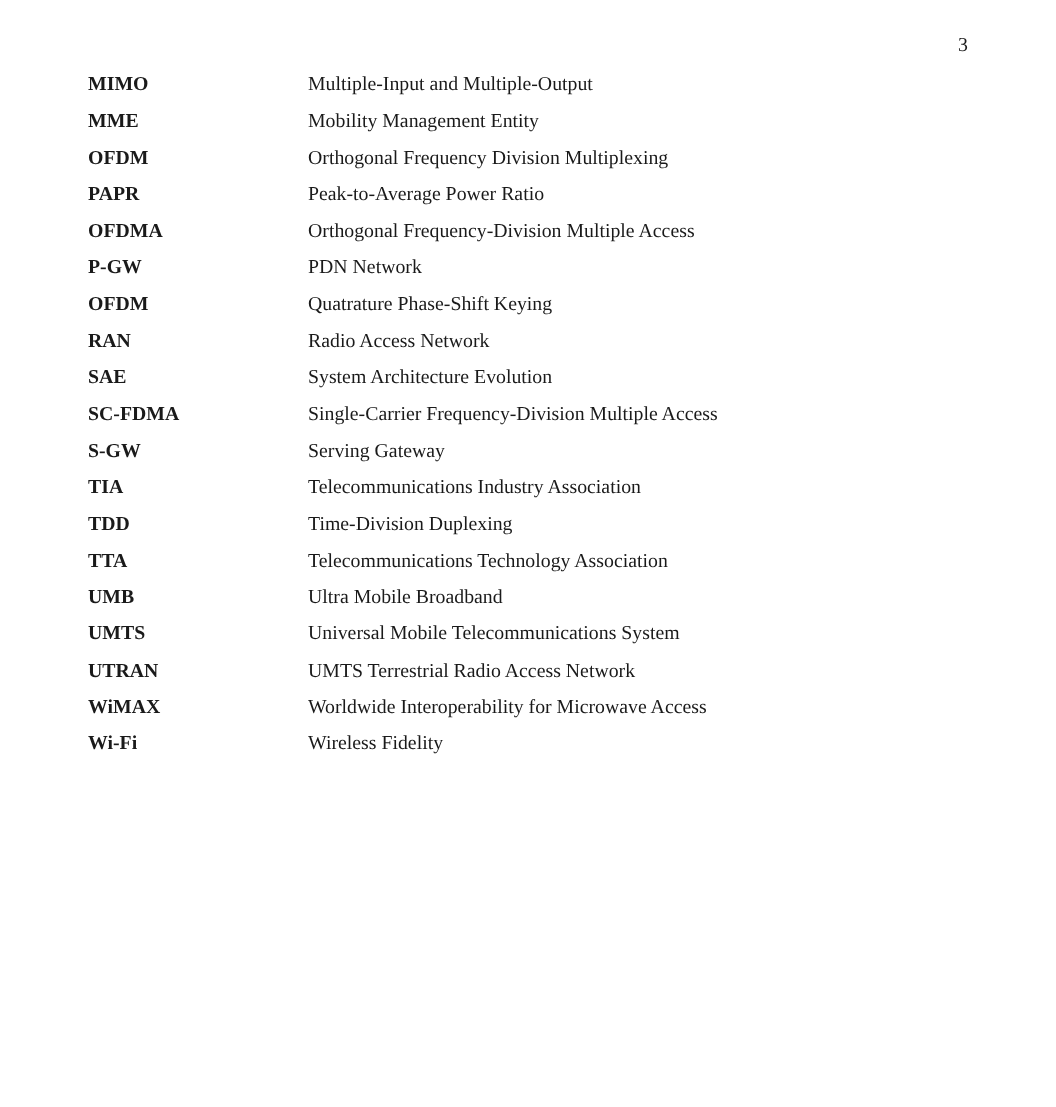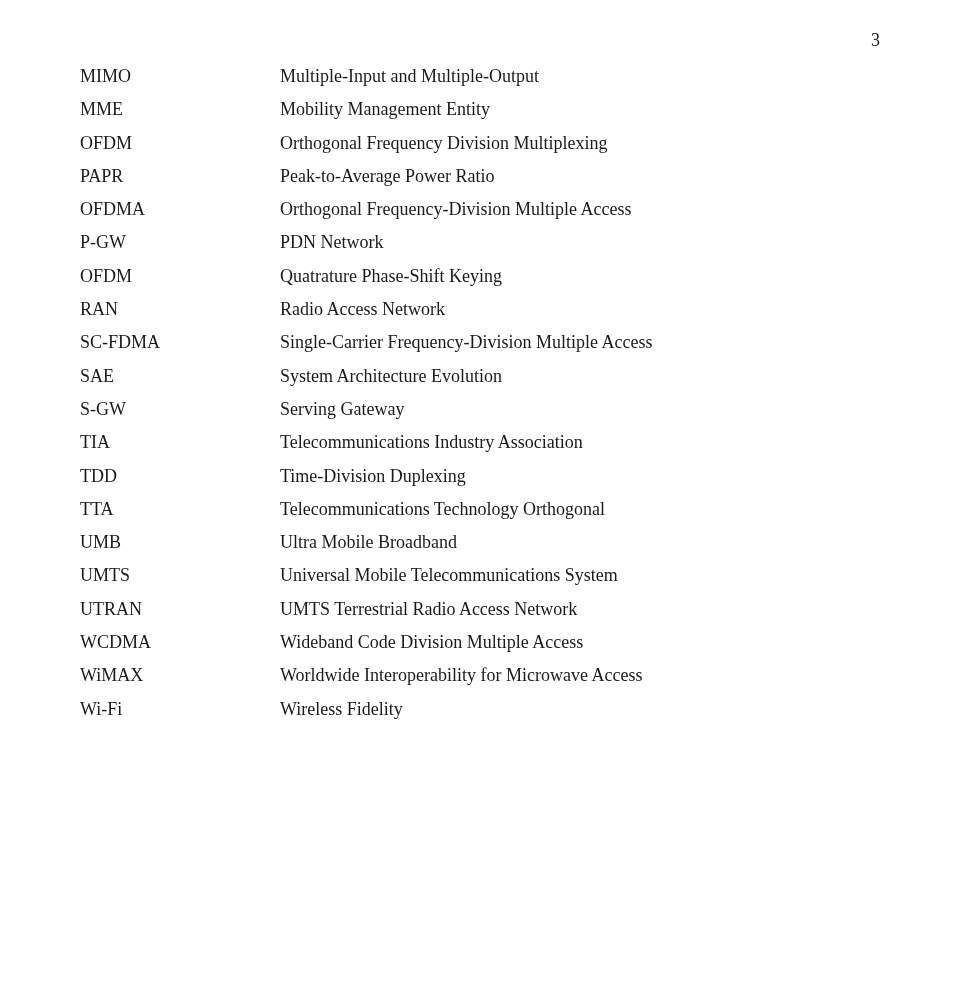--- a/index.html
+++ b/index.html
@@ -31,21 +31,21 @@
       width: 100%;
       border-collapse: collapse;
     }
 
     .abbreviation-table tr {
       line-height: 1.85;
     }
 
     .abbreviation-table td.abbr {
       width: 200px;
-      font-weight: normal;
+      font-weight: bold;
       vertical-align: top;
       padding-right: 20px;
       white-space: nowrap;
       margin-top: 32px;
     }
 
     .abbreviation-table td.definition {
       vertical-align: top;
     }
   </style>
@@ -82,60 +82,56 @@
       </tr>
       <tr>
         <td class="abbr">OFDM</td>
         <td class="definition">Quatrature Phase-Shift Keying</td>
       </tr>
       <tr>
         <td class="abbr">RAN</td>
         <td class="definition">Radio Access Network</td>
       </tr>
       <tr>
+        <td class="abbr">SAE</td>
+        <td class="definition">System Architecture Evolution</td>
+      </tr>
+      <tr>
         <td class="abbr">SC-FDMA</td>
         <td class="definition">Single-Carrier Frequency-Division Multiple Access</td>
-      </tr>
-      <tr>
-        <td class="abbr">SAE</td>
-        <td class="definition">System Architecture Evolution</td>
       </tr>
       <tr>
         <td class="abbr">S-GW</td>
         <td class="definition">Serving Gateway</td>
       </tr>
       <tr>
         <td class="abbr">TIA</td>
         <td class="definition">Telecommunications Industry Association</td>
       </tr>
       <tr>
         <td class="abbr">TDD</td>
         <td class="definition">Time-Division Duplexing</td>
       </tr>
       <tr>
         <td class="abbr">TTA</td>
-        <td class="definition">Telecommunications Technology Orthogonal</td>
+        <td class="definition">Telecommunications Technology Association</td>
       </tr>
       <tr>
         <td class="abbr">UMB</td>
         <td class="definition">Ultra Mobile Broadband</td>
       </tr>
       <tr>
         <td class="abbr">UMTS</td>
         <td class="definition">Universal Mobile Telecommunications System</td>
       </tr>
       <tr>
         <td class="abbr">UTRAN</td>
         <td class="definition">UMTS Terrestrial Radio Access Network</td>
       </tr>
       <tr>
-        <td class="abbr">WCDMA</td>
-        <td class="definition">Wideband Code Division Multiple Access</td>
-      </tr>
-      <tr>
         <td class="abbr">WiMAX</td>
         <td class="definition">Worldwide Interoperability for Microwave Access</td>
       </tr>
       <tr>
         <td class="abbr">Wi-Fi</td>
         <td class="definition">Wireless Fidelity</td>
       </tr>
     </tbody>
 </table>
 

